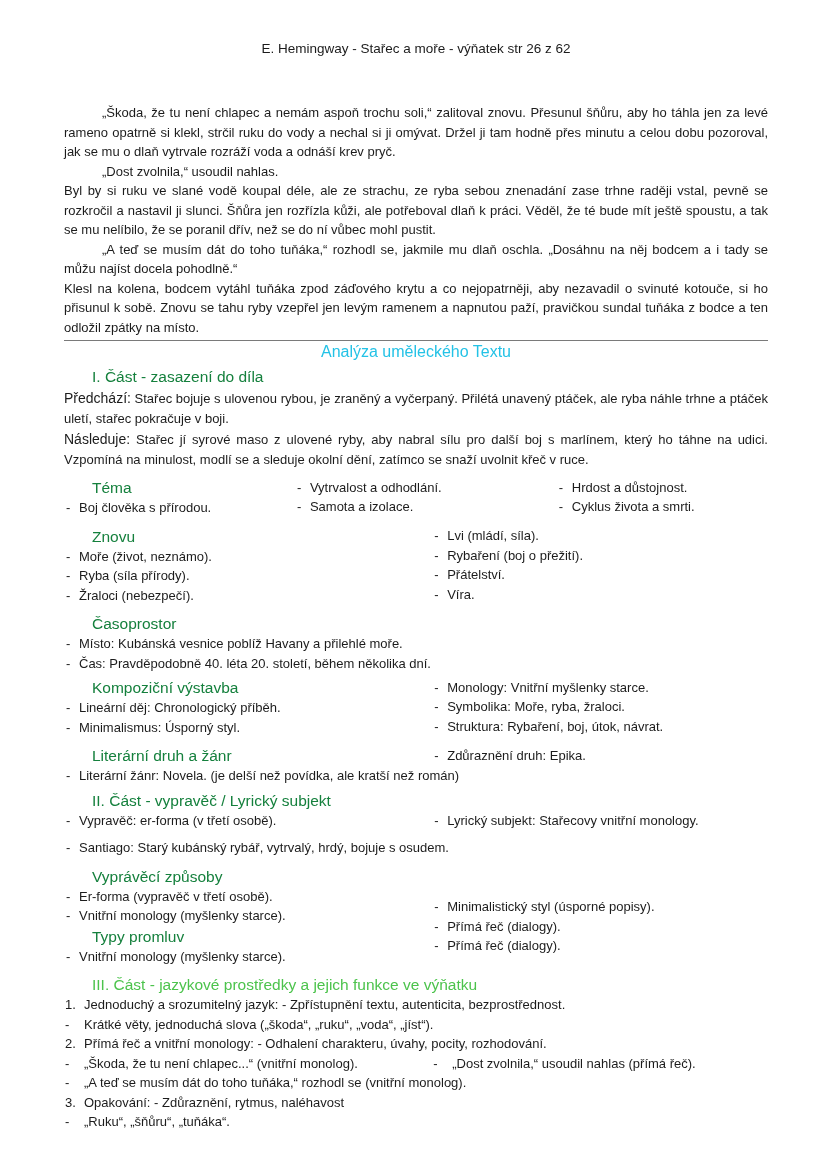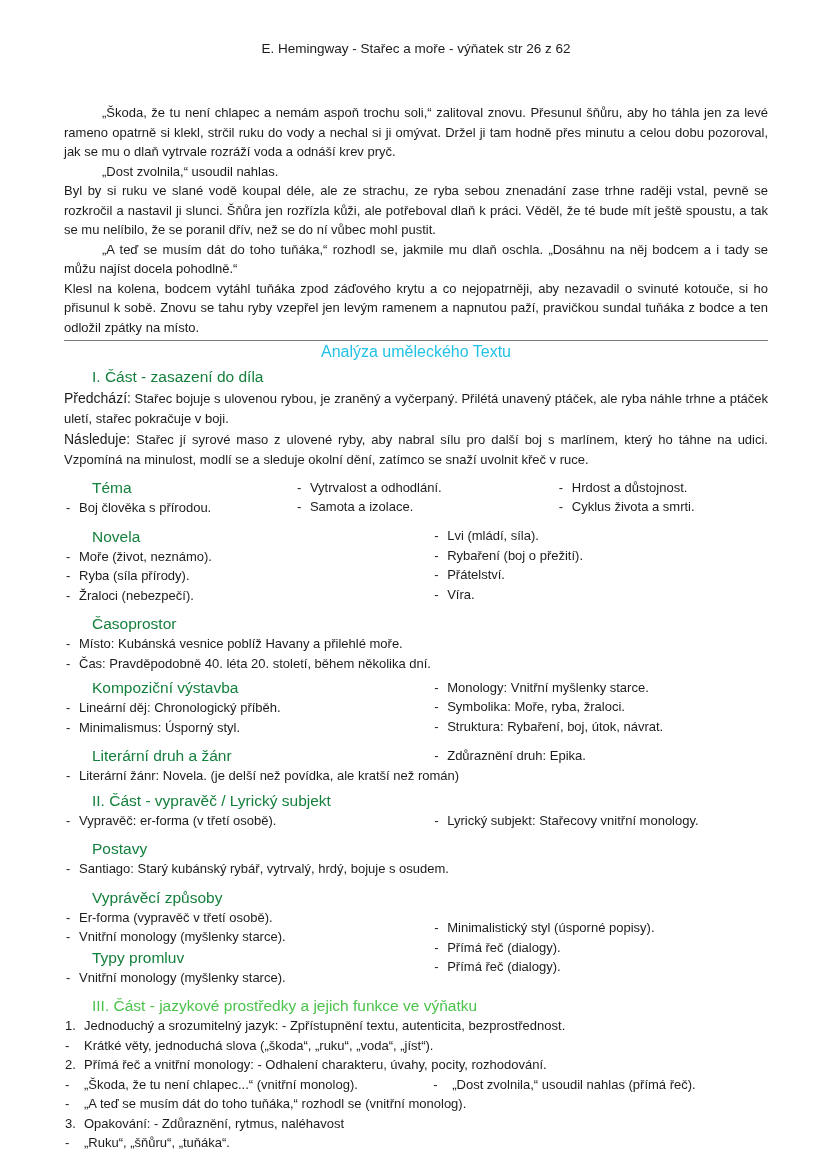--- a/index.html
+++ b/index.html
@@ -117,21 +117,21 @@
       <div class="col3-3">
         <div class="li">Hrdost a důstojnost.</div>
         <div class="li">Cyklus života a smrti.</div>
       </div>
     </div>
   </div>
 
   <div class="section">
     <div class="row">
       <div class="col-l">
-        <h3 class="sec-heading">Novela</h3>
+        <h3 class="sec-heading">Znovu</h3>
         <div class="li">Moře (život, neznámo).</div>
         <div class="li">Ryba (síla přírody).</div>
         <div class="li">Žraloci (nebezpečí).</div>
       </div>
       <div class="col-r">
         <div class="li">Lvi (mládí, síla).</div>
         <div class="li">Rybaření (boj o přežití).</div>
         <div class="li">Přátelství.</div>
         <div class="li">Víra.</div>
       </div>
@@ -177,21 +177,20 @@
       <div class="col-l">
         <div class="li">Vypravěč: er-forma (v třetí osobě).</div>
       </div>
       <div class="col-r">
         <div class="li">Lyrický subjekt: Stařecovy vnitřní monology.</div>
       </div>
     </div>
   </div>
 
   <div class="section">
-    <h3 class="sec-heading">Postavy</h3>
     <div class="li">Santiago: Starý kubánský rybář, vytrvalý, hrdý, bojuje s osudem.</div>
   </div>
 
   <div class="section">
     <h3 class="sec-heading">Vyprávěcí způsoby</h3>
     <div class="row">
       <div class="col-l">
         <div class="li">Er-forma (vypravěč v třetí osobě).</div>
         <div class="li">Vnitřní monology (myšlenky starce).</div>
         <h3 class="sec-heading">Typy promluv</h3>

